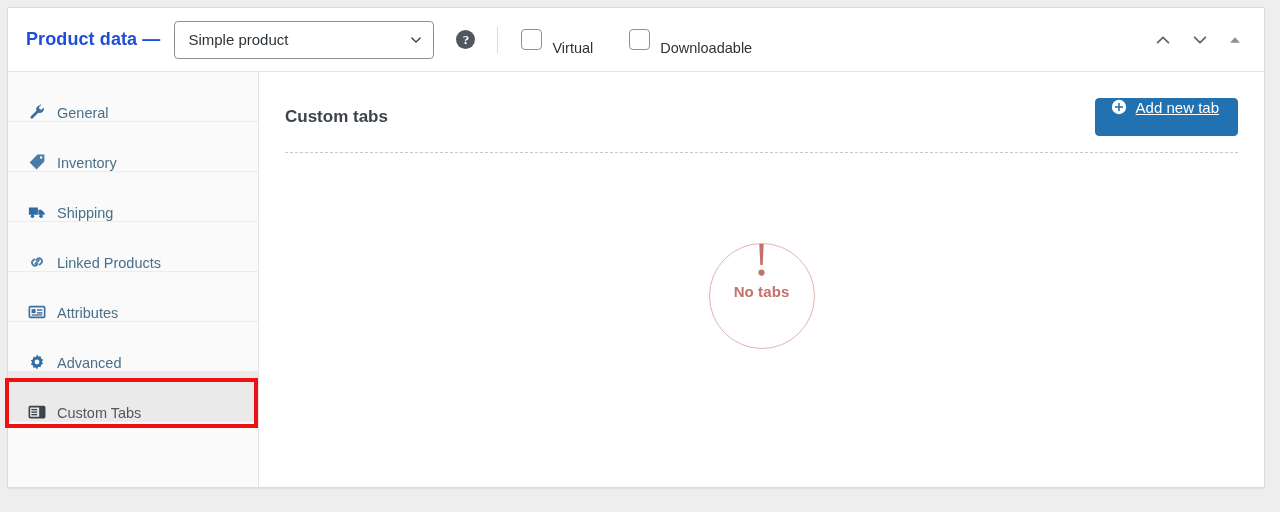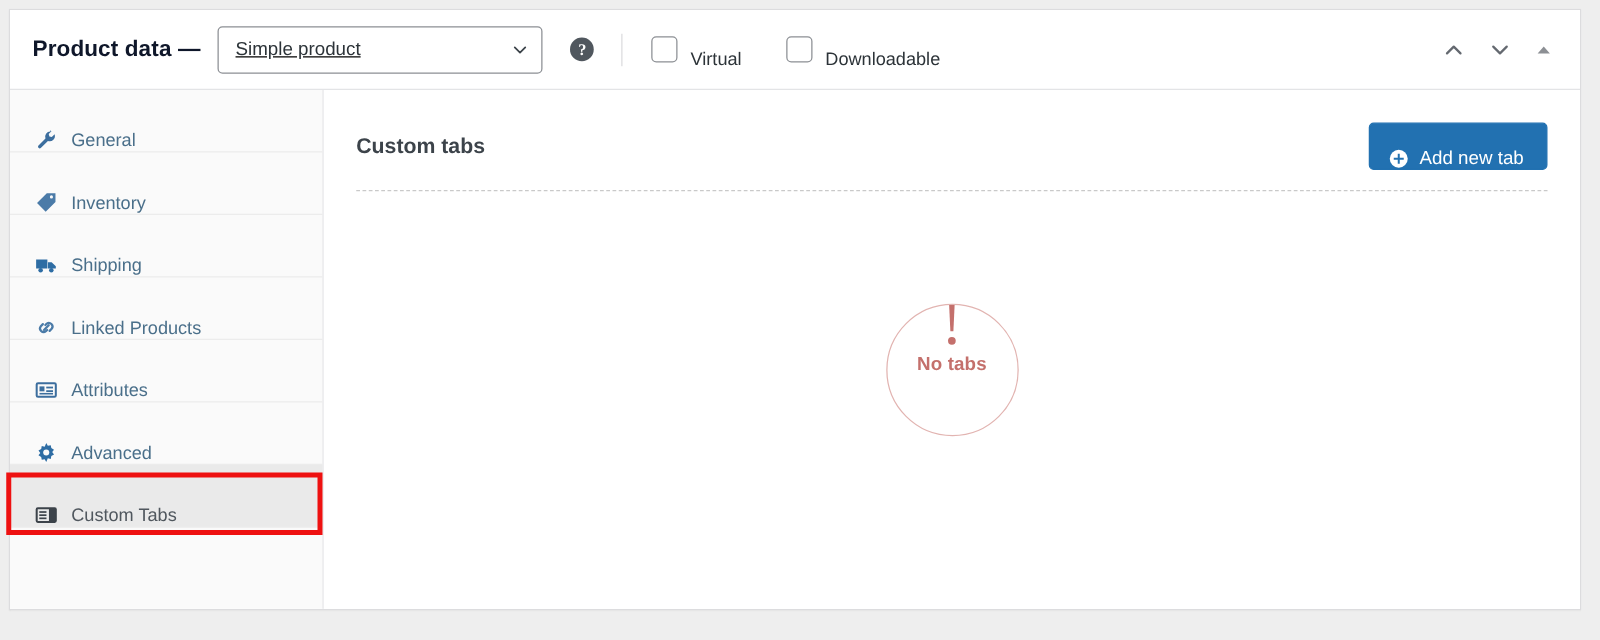--- a/index.html
+++ b/index.html
@@ -35,38 +35,37 @@
     border-bottom: 1px solid #e3e4e6;
     display: flex;
     align-items: center;
     padding: 0 14px 0 18px;
     box-sizing: border-box;
     background: #fff;
   }
   #panel-title {
     font-size: 18px;
     font-weight: bold;
-    color: #0f172a;
+    color: #1d4ed8;
     letter-spacing: .1px;
     white-space: nowrap;
   }
   .product-type-select {
     margin-left: 14px;
     width: 260px;
     height: 38px;
     border: 1px solid #8c8f94;
     border-radius: 4px;
     background: #fff;
     display: flex;
     align-items: center;
     padding: 0 10px 0 13px;
     box-sizing: border-box;
     cursor: pointer;
     position: relative;
-    text-decoration: underline;
   }
   .product-type-select .sel-text {
     font-size: 15px;
     color: #2c3338;
     flex: 1;
     white-space: nowrap;
     overflow: hidden;
   }
   .chev {
     width: 14px;
@@ -206,25 +205,26 @@
   }
   #add-new-tab-button {
     background: #2271b1;
     border: 1px solid #2271b1;
     border-radius: 4px;
     color: #fff;
     font-size: 15px;
     height: 38px;
     padding: 0 18px 0 15px;
     display: flex;
-    align-items: flex-end;
+    align-items: flex-start;
     gap: 9px;
     cursor: pointer;
     white-space: nowrap;
     font-family: "Liberation Sans", sans-serif;
+    text-decoration: underline;
   }
   #add-new-tab-button .plus-icon { width: 16px; height: 16px; flex: none; display:block; }
 
   
   #empty-state {
     position: absolute;
     left: 0;
     right: 0;
     top: 171px;
     display: flex;

